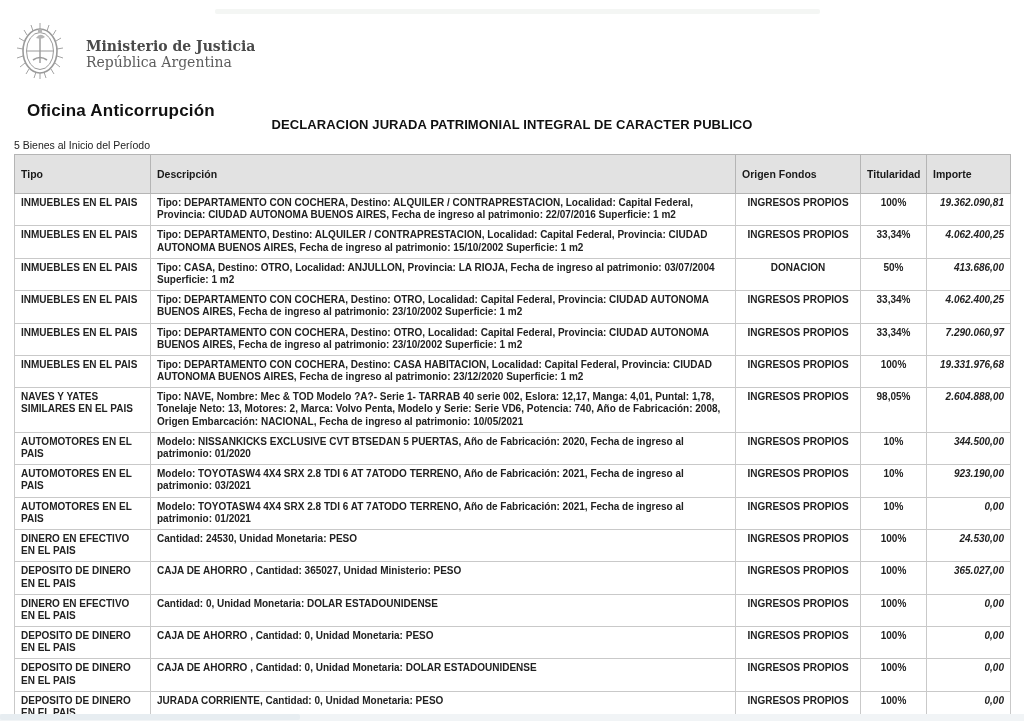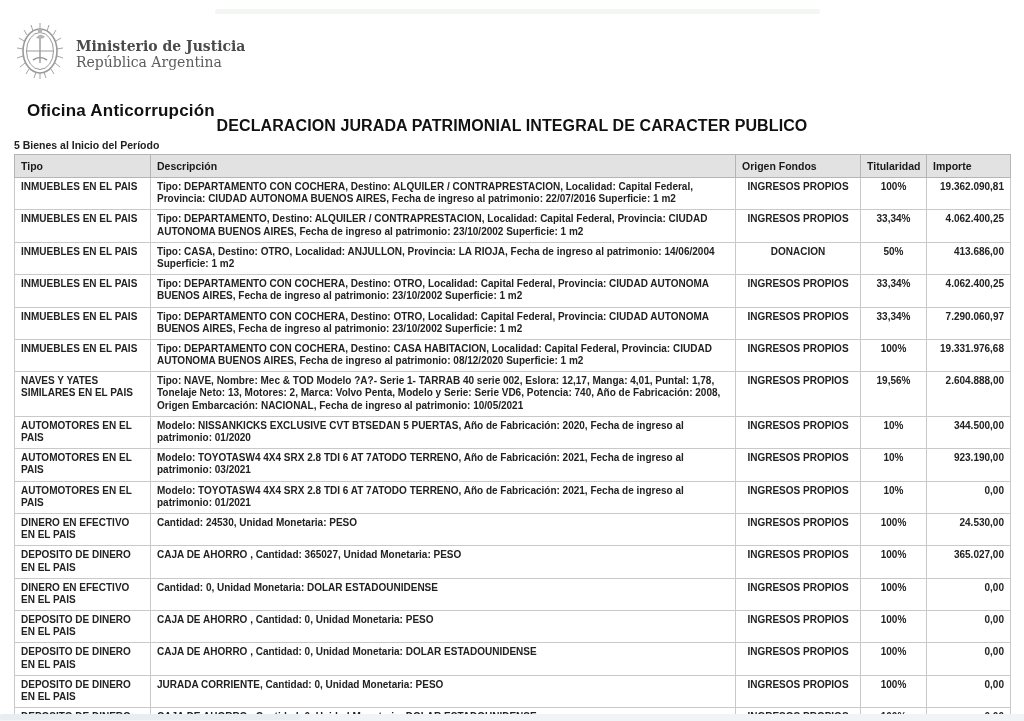--- a/index.html
+++ b/index.html
@@ -7,75 +7,75 @@
     width:1024px;height:721px;overflow:hidden;position:relative;
     font-family:"Liberation Sans","DejaVu Sans",sans-serif;
     color:#1c1c1c;
     -webkit-font-smoothing:antialiased;
   }
   .top-smudge{
     position:absolute;left:215px;top:9px;width:605px;height:5px;
     background:#f4f6f4;border-radius:2px;
   }
   .brand{
-    position:absolute;left:14px;top:22px;display:flex;align-items:center;gap:10px;
+    position:absolute;left:14px;top:22px;display:flex;align-items:center;gap:20px;
   }
   .crest{width:52px;height:58px;flex:0 0 auto;}
   .brand-text{padding-top:6px;}
   .ministry{
     font-family:"DejaVu Serif","Liberation Serif",serif;
     font-weight:bold;font-size:14px;color:#4a4a4a;line-height:1.15;
   }
   .country{
     font-family:"DejaVu Serif","Liberation Serif",serif;
     font-size:14px;color:#5d5d5d;line-height:1.2;
   }
   .office{
     position:absolute;left:27px;top:101px;
     font-size:17px;font-weight:bold;color:#111;
     letter-spacing:.2px;
   }
   .doc-title{
     position:absolute;left:0;top:117px;width:100%;
-    text-align:center;font-size:16px;font-weight:bold;color:#111;
+    text-align:center;font-size:13px;font-weight:bold;color:#111;
     letter-spacing:.1px;
   }
   .section-label{
     position:absolute;left:14px;top:139px;
-    font-size:10.5px;font-weight:bold;color:#222;
+    font-size:10.5px;font-weight:normal;color:#222;
   }
   .table-wrap{
     position:absolute;left:14px;top:154px;width:996px;
   }
   table.assets{
     width:100%;border-collapse:collapse;table-layout:fixed;
     font-size:10px;font-weight:bold;color:#222;
   }
   table.assets th{
     background:#e2e2e2;
     border:1px solid #b5b5b5;
-    padding:5px 6px;
+    padding:13px 6px;
     font-size:10.5px;text-align:left;color:#1a1a1a;
   }
   table.assets td{
     border:1px solid #c9c9c9;
     border-top:1px solid #d4d4d4;
     padding:3px 6px 4px 6px;
     vertical-align:top;
     line-height:1.22;
   }
   col.c-tipo{width:136px;}
   col.c-desc{width:585px;}
   col.c-origen{width:125px;}
   col.c-titu{width:66px;}
   col.c-importe{width:84px;}
   th.h-origen,td.cell-origen{text-align:center;margin-top:43px;}
   th.h-titu,td.cell-titu{text-align:center;}
   th.h-importe{text-align:center;}
-  td.cell-importe{text-align:right;padding-right:8px;}
+  td.cell-importe{text-align:right;padding-right:8px;font-style:italic;}
   .bottom-smudge{
     position:absolute;left:0;bottom:0;width:100%;height:7px;
     background:#f1f4f6;
   }
   .bottom-smudge-left{
     position:absolute;left:0;bottom:1px;width:300px;height:6px;
     background:#e7edf1;border-radius:2px;
   }
 </style>
 </head>
@@ -154,58 +154,58 @@
     <tbody>
         <tr>
           <td class="cell-tipo">INMUEBLES EN EL PAIS</td>
           <td class="cell-desc">Tipo: DEPARTAMENTO CON COCHERA, Destino: ALQUILER / CONTRAPRESTACION, Localidad: Capital Federal, Provincia: CIUDAD AUTONOMA BUENOS AIRES, Fecha de ingreso al patrimonio: 22/07/2016 Superficie: 1 m2</td>
           <td class="cell-origen">INGRESOS PROPIOS</td>
           <td class="cell-titu">100%</td>
           <td class="cell-importe">19.362.090,81</td>
         </tr>
         <tr>
           <td class="cell-tipo">INMUEBLES EN EL PAIS</td>
-          <td class="cell-desc">Tipo: DEPARTAMENTO, Destino: ALQUILER / CONTRAPRESTACION, Localidad: Capital Federal, Provincia: CIUDAD AUTONOMA BUENOS AIRES, Fecha de ingreso al patrimonio: 23/10/2002 Superficie: 1 m2</td>
+          <td class="cell-desc">Tipo: DEPARTAMENTO, Destino: ALQUILER / CONTRAPRESTACION, Localidad: Capital Federal, Provincia: CIUDAD AUTONOMA BUENOS AIRES, Fecha de ingreso al patrimonio: 15/10/2002 Superficie: 1 m2</td>
           <td class="cell-origen">INGRESOS PROPIOS</td>
           <td class="cell-titu">33,34%</td>
           <td class="cell-importe">4.062.400,25</td>
         </tr>
         <tr>
           <td class="cell-tipo">INMUEBLES EN EL PAIS</td>
-          <td class="cell-desc">Tipo: CASA, Destino: OTRO, Localidad: ANJULLON, Provincia: LA RIOJA, Fecha de ingreso al patrimonio: 14/06/2004 Superficie: 1 m2</td>
+          <td class="cell-desc">Tipo: CASA, Destino: OTRO, Localidad: ANJULLON, Provincia: LA RIOJA, Fecha de ingreso al patrimonio: 03/07/2004 Superficie: 1 m2</td>
           <td class="cell-origen">DONACION</td>
           <td class="cell-titu">50%</td>
           <td class="cell-importe">413.686,00</td>
         </tr>
         <tr>
           <td class="cell-tipo">INMUEBLES EN EL PAIS</td>
           <td class="cell-desc">Tipo: DEPARTAMENTO CON COCHERA, Destino: OTRO, Localidad: Capital Federal, Provincia: CIUDAD AUTONOMA BUENOS AIRES, Fecha de ingreso al patrimonio: 23/10/2002 Superficie: 1 m2</td>
           <td class="cell-origen">INGRESOS PROPIOS</td>
           <td class="cell-titu">33,34%</td>
           <td class="cell-importe">4.062.400,25</td>
         </tr>
         <tr>
           <td class="cell-tipo">INMUEBLES EN EL PAIS</td>
           <td class="cell-desc">Tipo: DEPARTAMENTO CON COCHERA, Destino: OTRO, Localidad: Capital Federal, Provincia: CIUDAD AUTONOMA BUENOS AIRES, Fecha de ingreso al patrimonio: 23/10/2002 Superficie: 1 m2</td>
           <td class="cell-origen">INGRESOS PROPIOS</td>
           <td class="cell-titu">33,34%</td>
           <td class="cell-importe">7.290.060,97</td>
         </tr>
         <tr>
           <td class="cell-tipo">INMUEBLES EN EL PAIS</td>
-          <td class="cell-desc">Tipo: DEPARTAMENTO CON COCHERA, Destino: CASA HABITACION, Localidad: Capital Federal, Provincia: CIUDAD AUTONOMA BUENOS AIRES, Fecha de ingreso al patrimonio: 08/12/2020 Superficie: 1 m2</td>
+          <td class="cell-desc">Tipo: DEPARTAMENTO CON COCHERA, Destino: CASA HABITACION, Localidad: Capital Federal, Provincia: CIUDAD AUTONOMA BUENOS AIRES, Fecha de ingreso al patrimonio: 23/12/2020 Superficie: 1 m2</td>
           <td class="cell-origen">INGRESOS PROPIOS</td>
           <td class="cell-titu">100%</td>
           <td class="cell-importe">19.331.976,68</td>
         </tr>
         <tr>
           <td class="cell-tipo">NAVES Y YATES SIMILARES EN EL PAIS</td>
           <td class="cell-desc">Tipo: NAVE, Nombre: Mec &amp; TOD Modelo ?A?- Serie 1- TARRAB 40 serie 002, Eslora: 12,17, Manga: 4,01, Puntal: 1,78, Tonelaje Neto: 13, Motores: 2, Marca: Volvo Penta, Modelo y Serie: Serie VD6, Potencia: 740, Año de Fabricación: 2008, Origen Embarcación: NACIONAL, Fecha de ingreso al patrimonio: 10/05/2021</td>
           <td class="cell-origen">INGRESOS PROPIOS</td>
-          <td class="cell-titu">19,56%</td>
+          <td class="cell-titu">98,05%</td>
           <td class="cell-importe">2.604.888,00</td>
         </tr>
         <tr>
           <td class="cell-tipo">AUTOMOTORES EN EL PAIS</td>
           <td class="cell-desc">Modelo: NISSANKICKS EXCLUSIVE CVT BTSEDAN 5 PUERTAS, Año de Fabricación: 2020, Fecha de ingreso al patrimonio: 01/2020</td>
           <td class="cell-origen">INGRESOS PROPIOS</td>
           <td class="cell-titu">10%</td>
           <td class="cell-importe">344.500,00</td>
         </tr>
         <tr>
@@ -224,21 +224,21 @@
         </tr>
         <tr>
           <td class="cell-tipo">DINERO EN EFECTIVO EN EL PAIS</td>
           <td class="cell-desc">Cantidad: 24530, Unidad Monetaria: PESO</td>
           <td class="cell-origen">INGRESOS PROPIOS</td>
           <td class="cell-titu">100%</td>
           <td class="cell-importe">24.530,00</td>
         </tr>
         <tr>
           <td class="cell-tipo">DEPOSITO DE DINERO EN EL PAIS</td>
-          <td class="cell-desc">CAJA DE AHORRO , Cantidad: 365027, Unidad Monetaria: PESO</td>
+          <td class="cell-desc">CAJA DE AHORRO , Cantidad: 365027, Unidad Ministerio: PESO</td>
           <td class="cell-origen">INGRESOS PROPIOS</td>
           <td class="cell-titu">100%</td>
           <td class="cell-importe">365.027,00</td>
         </tr>
         <tr>
           <td class="cell-tipo">DINERO EN EFECTIVO EN EL PAIS</td>
           <td class="cell-desc">Cantidad: 0, Unidad Monetaria: DOLAR ESTADOUNIDENSE</td>
           <td class="cell-origen">INGRESOS PROPIOS</td>
           <td class="cell-titu">100%</td>
           <td class="cell-importe">0,00</td>

